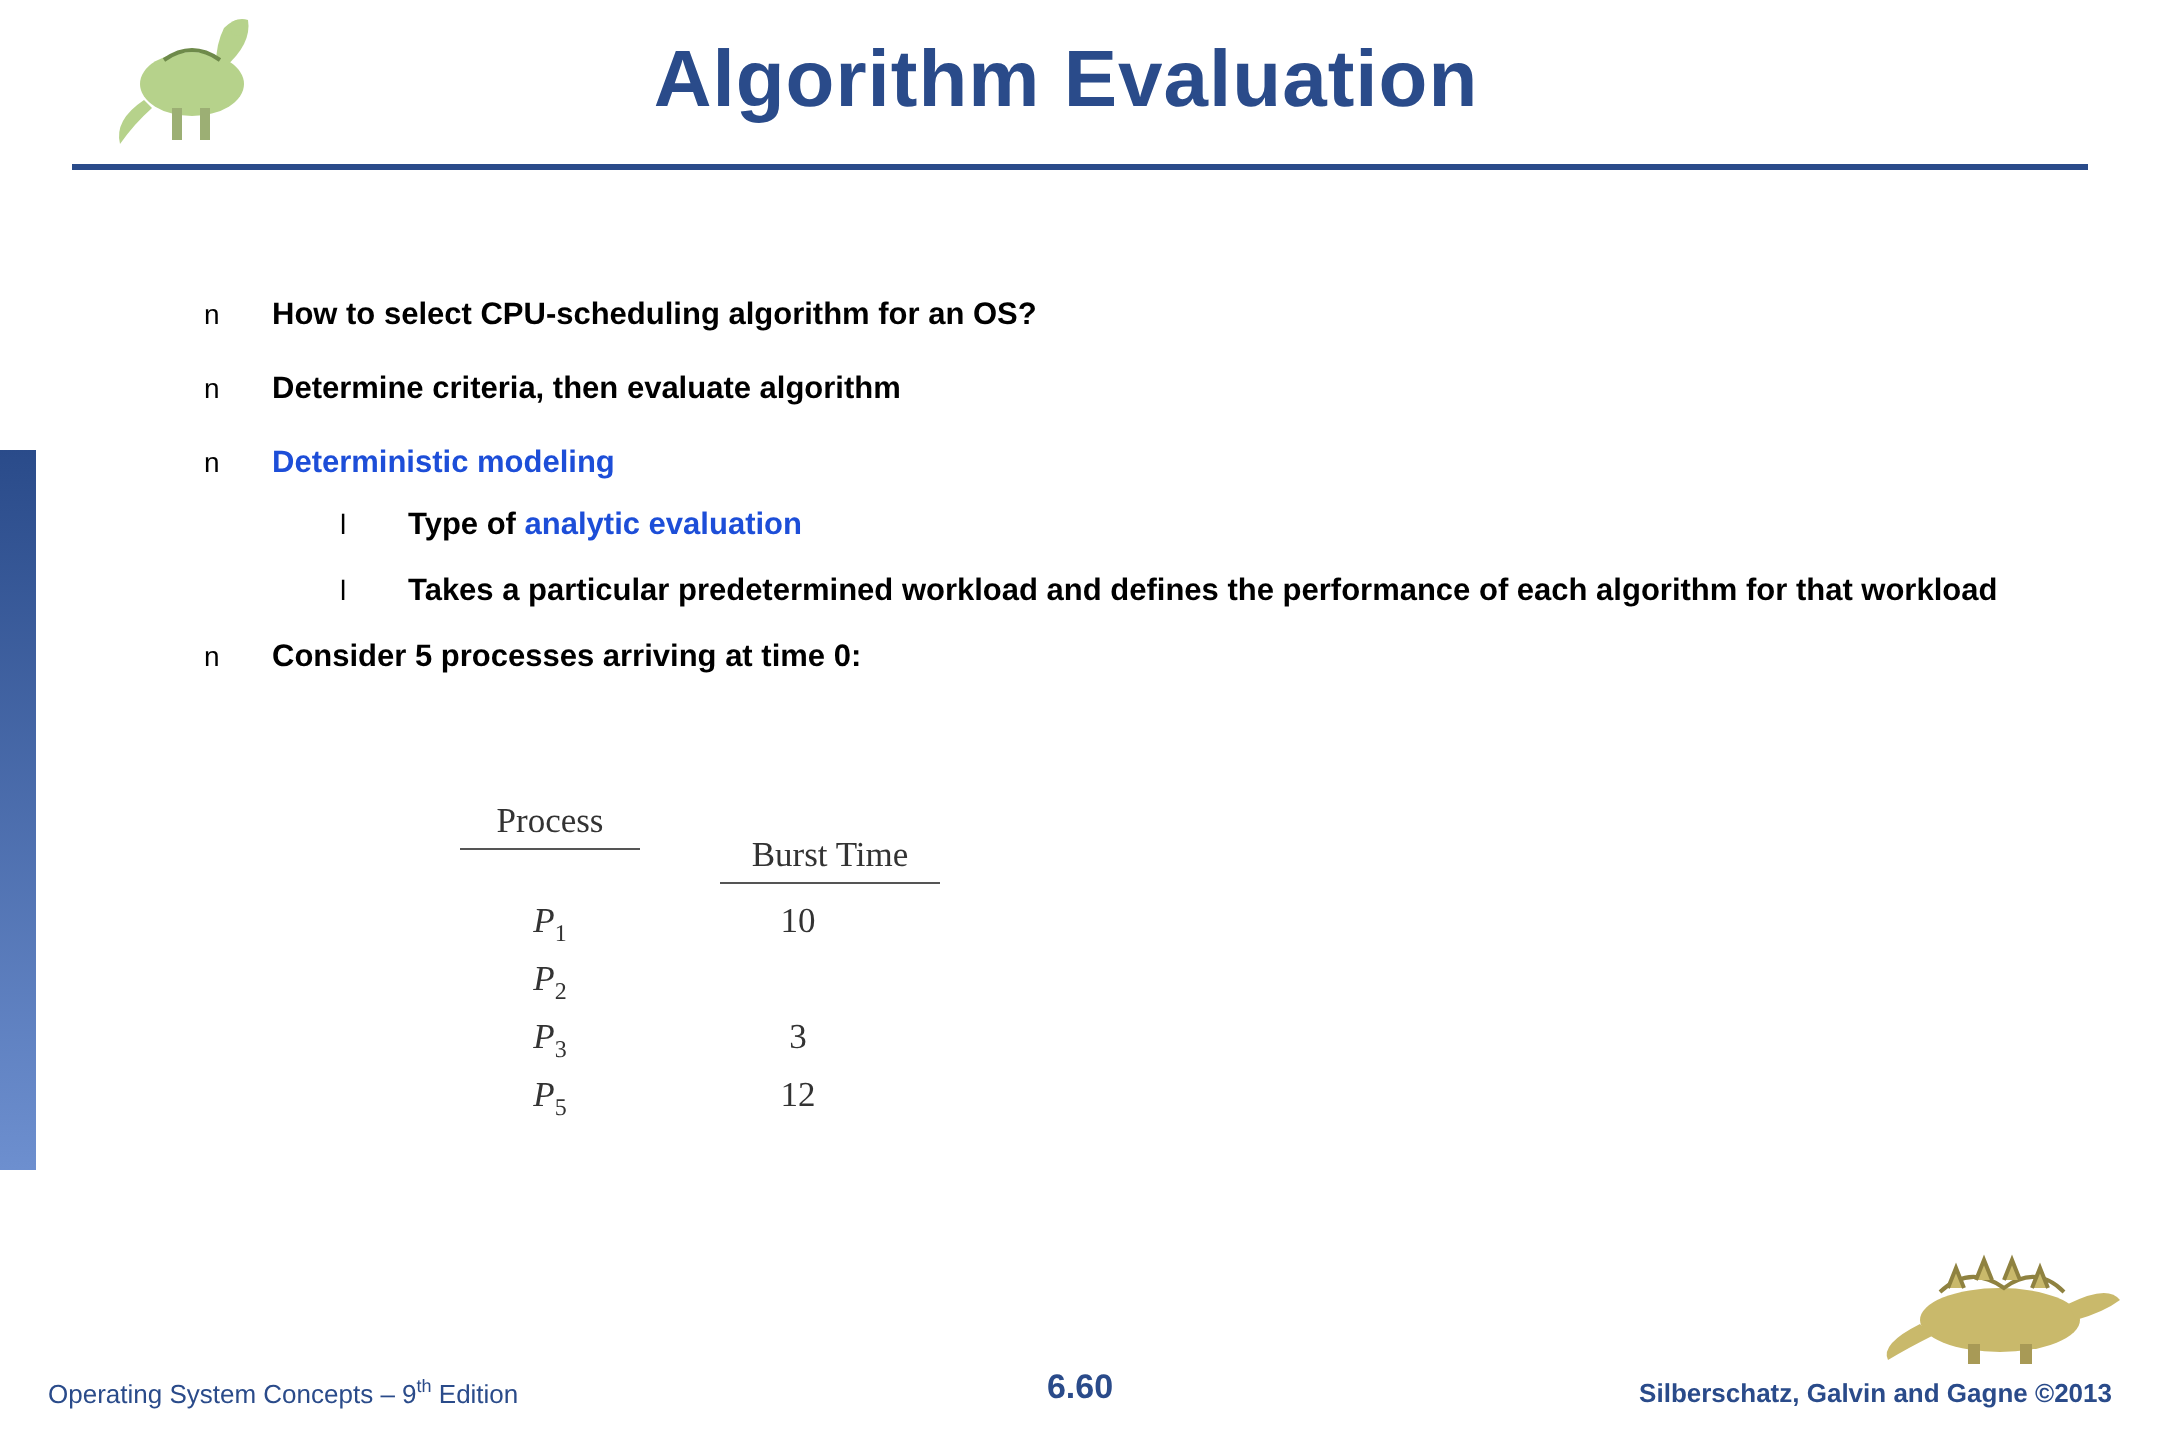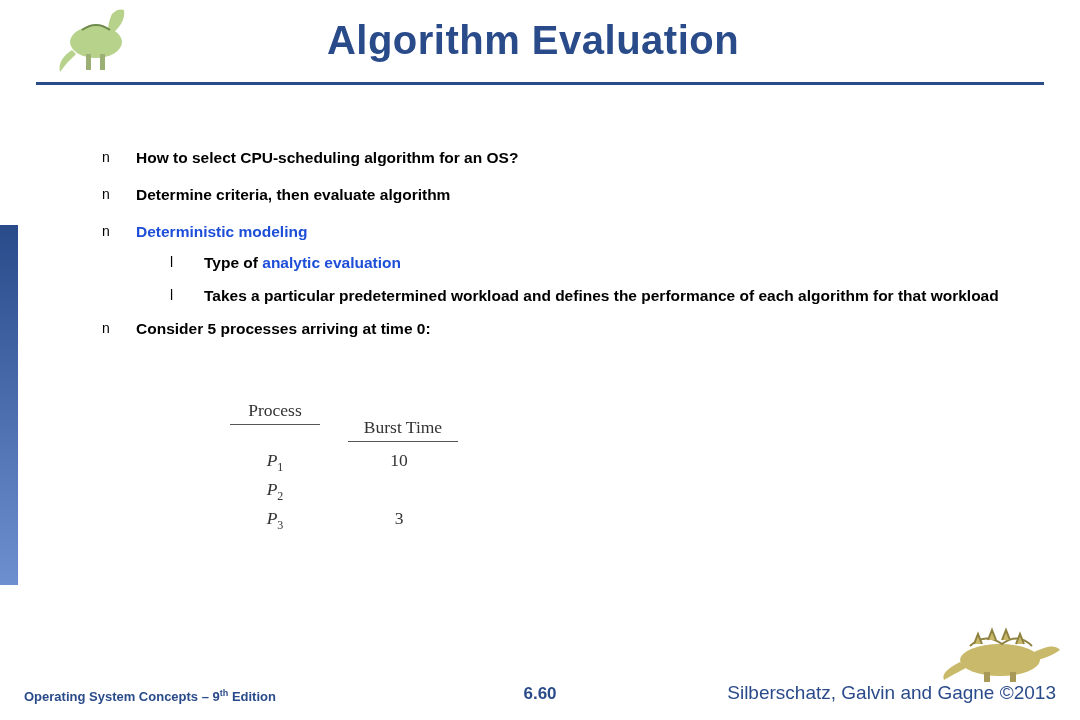--- a/index.html
+++ b/index.html
@@ -101,21 +101,21 @@
   .table-block {
     position: absolute;
     left: 230px;
     top: 400px;
     font-family: "Palatino Linotype", "Book Antiqua", Palatino, serif;
     font-size: 17.5px;
     color: #333;
   }
   .table-header {
     display: flex;
-    gap: 28px;
+    gap: 40px;
   }
   .col-proc { width: 90px; text-align: center; }
   .col-burst { width: 110px; text-align: center; margin-top: 17px; }
   .hr-proc, .hr-burst {
     border-top: 1px solid #555;
     margin: 3px 0 5px 0;
   }
   .table-rows .trow {
     display: flex;
     gap: 24px;
@@ -124,39 +124,39 @@
   }
   .trow .pcell { width: 90px; text-align: center; }
   .trow .bcell { width: 110px; text-align: center; font-style: normal;}
   .psub { font-size: 12px; vertical-align: sub; font-style: normal;}
 
   .footer-left {
     position: absolute;
     left: 24px;
     bottom: 16px;
     font-size: 13px;
-    font-weight: bold;
+    font-weight: normal;
     color: #2a4b8a;
   }
   .footer-center {
     position: absolute;
     left: 0;
     right: 0;
     bottom: 16px;
     text-align: center;
     font-size: 17px;
     font-weight: bold;
     color: #2a4b8a;
   }
   .footer-right {
     position: absolute;
     right: 24px;
     bottom: 16px;
-    font-size: 19px;
-    font-weight: normal;
+    font-size: 13px;
+    font-weight: bold;
     color: #2a4b8a;
   }
   .th-sup { font-size: 9px; vertical-align: super; }
 </style>
 </head>
 <body>
 
 <div class="slide">
 
   <div class="logo-top">
@@ -229,20 +229,24 @@
         <div class="pcell"><span>P</span><span class="psub">1</span></div>
         <div class="bcell">10</div>
       </div>
       <div class="trow">
         <div class="pcell"><span>P</span><span class="psub">2</span></div>
       </div>
       <div class="trow">
         <div class="pcell"><span>P</span><span class="psub">3</span></div>
         <div class="bcell">3</div>
       </div>
+      <div class="trow">
+        <div class="pcell"><span>P</span><span class="psub">5</span></div>
+        <div class="bcell">12</div>
+      </div>
     </div>
   </div>
 
   <div class="logo-bottom">
     <svg viewBox="0 0 130 60" width="130" height="60">
       <ellipse cx="60" cy="38" rx="40" ry="16" fill="#c9b96b"></ellipse>
       <path d="M20 40 Q0 50 4 58 Q14 52 26 46 Z" fill="#c9b96b"></path>
       <path d="M94 30 Q114 20 120 28 Q112 34 98 38 Z" fill="#c9b96b"></path>
       <path d="M30 24 Q45 10 62 22 Q78 10 92 24" stroke="#8f8240" stroke-width="2" fill="none"></path>
       <path d="M34 22 L38 12 L42 22 M48 18 L52 8 L56 18 M62 18 L66 8 L70 18 M76 22 L80 12 L84 22" stroke="#8f8240" stroke-width="2" fill="#c9b96b"></path>

